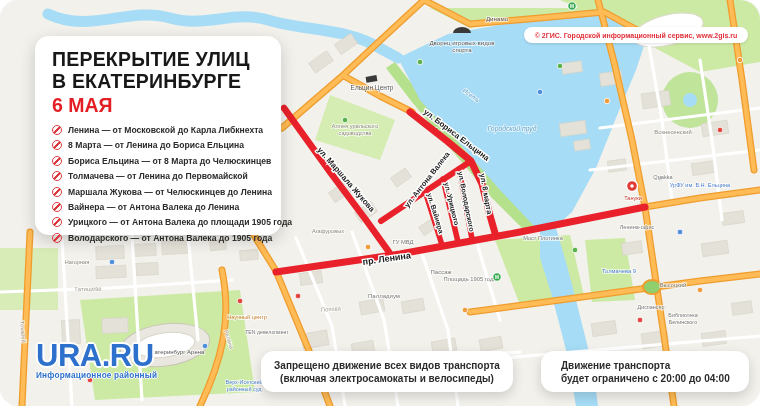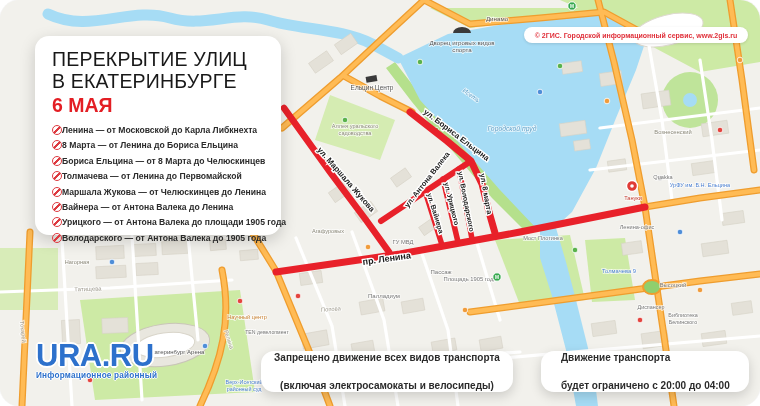--- a/index.html
+++ b/index.html
@@ -3,36 +3,36 @@
 <meta charset="utf-8">
 <style>
   html,body{margin:0;padding:0;background:#ffffff;font-family:"Liberation Sans",sans-serif;}
   .canvas{position:relative;width:760px;height:406px;border-radius:20px;overflow:hidden;
           background:#f2f1ec;box-shadow:0 0 0 1px rgba(0,0,0,0.04);}
   svg text{font-family:"Liberation Sans",sans-serif;}
 
   
   .panel{position:absolute;left:35px;top:36px;width:246px;height:199px;background:#ffffff;
          border-radius:14px;box-shadow:0 5px 16px rgba(0,0,0,.18);padding:12px 17px;box-sizing:border-box;}
-  .panel-title{font-size:19.5px;line-height:1.13;font-weight:400;color:#181818;letter-spacing:.2px;}
+  .panel-title{font-size:19.5px;line-height:1.13;font-weight:700;color:#181818;letter-spacing:.2px;}
   .panel-date{font-size:19.5px;font-weight:800;color:#e31e24;margin-top:2px;}
   .closure-list{list-style:none;margin:8px 0 0 0;padding:0;}
-  .closure-list li{display:flex;align-items:flex-start;margin-bottom:5.4px;
+  .closure-list li{display:flex;align-items:flex-start;gap:6px;margin-bottom:5.4px;
                    font-size:8.6px;font-weight:600;color:#2b2b2b;white-space:nowrap;}
   .no-entry{flex:0 0 auto;width:8px;height:8px;border:1.3px solid #dd3a40;border-radius:50%;
             background:linear-gradient(135deg,transparent 42%,#dd3a40 42%,#dd3a40 58%,transparent 58%);}
 
   
   .attribution{position:absolute;left:524px;top:27px;width:224px;height:16px;background:#ffffff;
                border-radius:8px;display:flex;align-items:center;justify-content:center;
                font-size:7px;font-weight:600;color:#e0303a;box-shadow:0 1px 3px rgba(0,0,0,.12);}
 
   
   .pill{position:absolute;top:351px;height:41px;background:#ffffff;border-radius:13px;
-        box-shadow:0 4px 12px rgba(0,0,0,.16);display:flex;flex-direction:column;justify-content:space-between;
+        box-shadow:0 4px 12px rgba(0,0,0,.16);display:flex;flex-direction:column;justify-content:center;
         font-size:10px;line-height:1.3;font-weight:700;color:#2b2b2b;box-sizing:border-box;}
   .pill-ban{left:261px;width:252px;align-items:center;text-align:center;padding:0 8px;}
   .pill-limit{left:541px;width:208px;padding-left:20px;align-items:flex-start;text-align:left;}
 
   
   .logo{position:absolute;left:36px;top:340px;line-height:1;}
   .logo-name{font-size:31px;font-weight:900;letter-spacing:-0.5px;color:#2d71cc;
              text-shadow:-2px 0 #fff,2px 0 #fff,0 -2px #fff,0 2px #fff,-1px -1px #fff,1px 1px #fff,-1px 1px #fff,1px -1px #fff;}
   .logo-tagline{font-size:8.2px;font-weight:700;color:#2d71cc;margin-top:1px;letter-spacing:.2px;
              text-shadow:-1px 0 #fff,1px 0 #fff,0 -1px #fff,0 1px #fff;}

